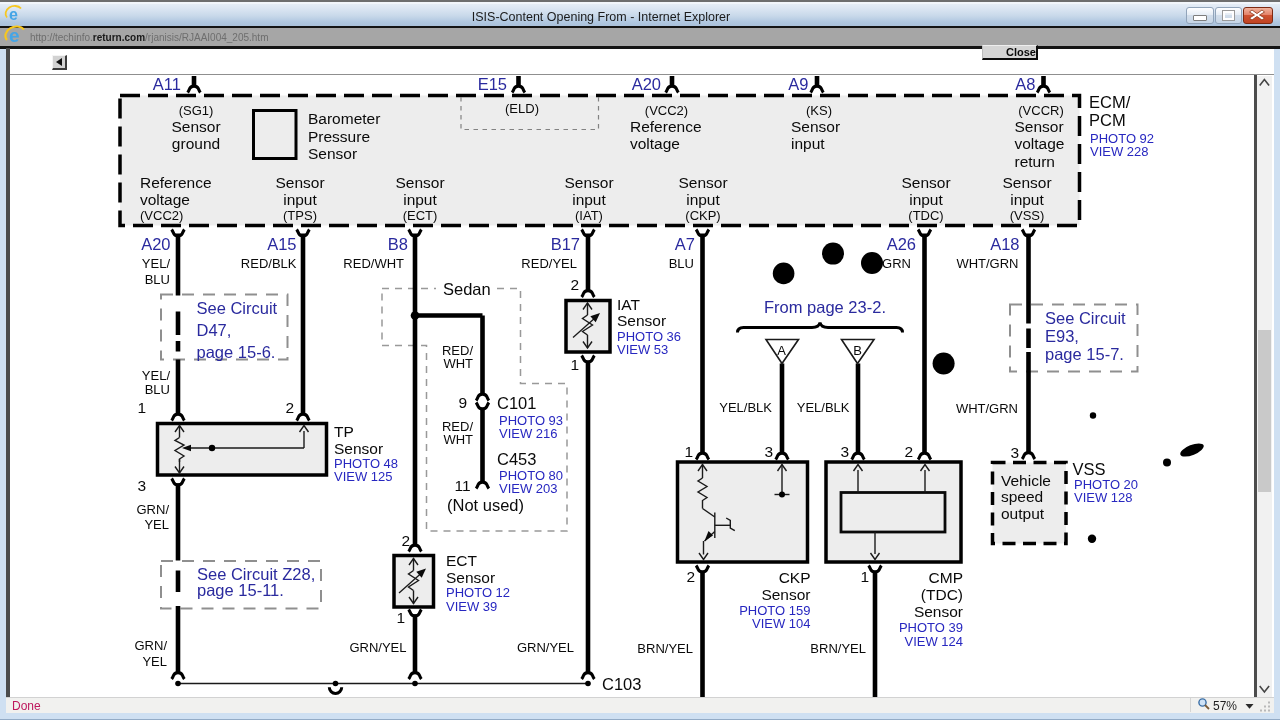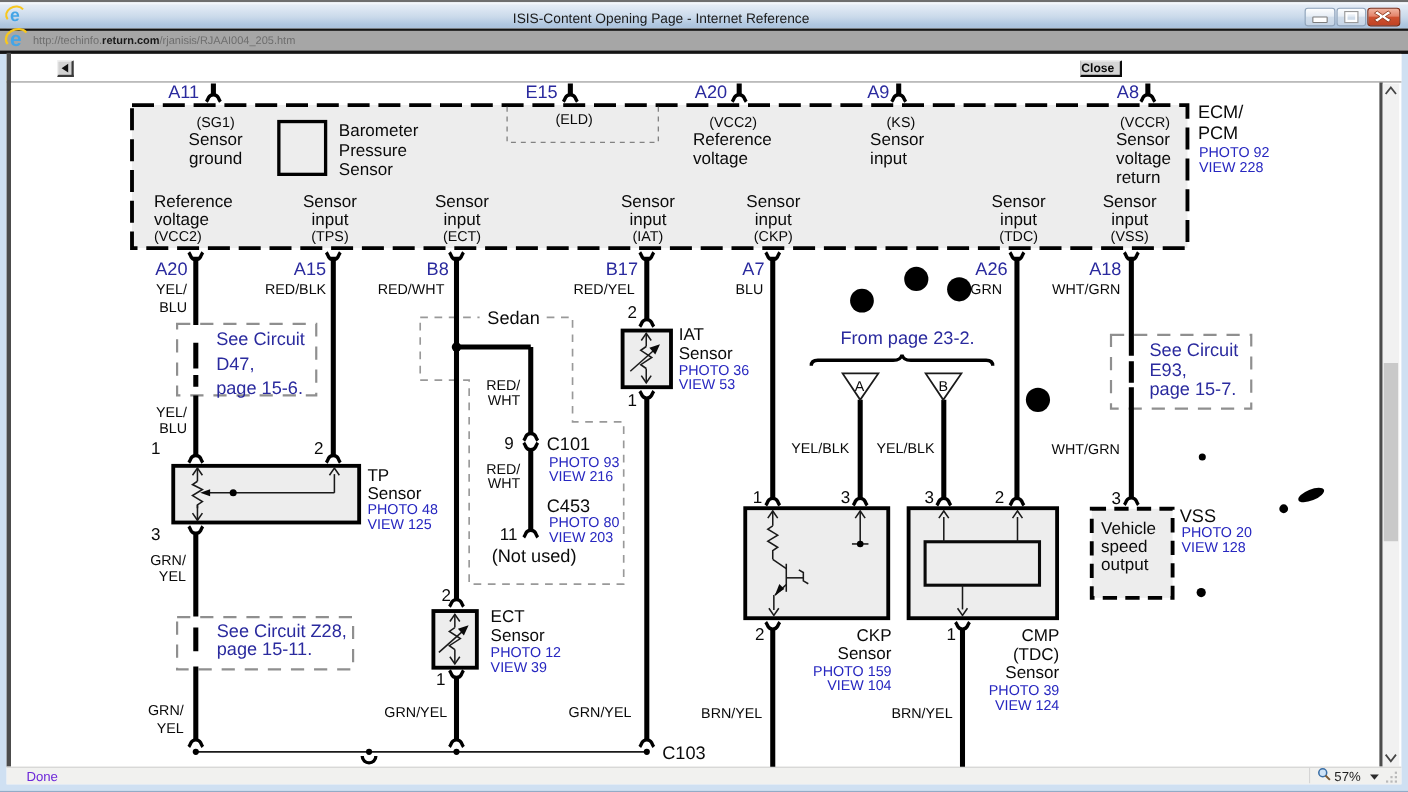--- a/index.html
+++ b/index.html
@@ -12,47 +12,47 @@
 <div id="win">
 
 <div class="abs" style="left:0;top:25px;width:6px;height:695px;background:#cfe0f2"></div>
 <div class="abs" style="left:1274px;top:25px;width:6px;height:695px;background:#cfe0f2"></div>
 <div class="abs" style="left:0;top:713px;width:1280px;height:7px;background:#cfe0f2"></div>
 <div class="abs" style="left:0;top:718.5px;width:1280px;height:1.5px;background:#93abc6"></div>
 
 <div class="abs" style="left:0;top:0;width:1280px;height:25.5px;background:linear-gradient(#eef3f9,#dde7f3 30%,#c9d9ea 60%,#b0c7e0 85%,#aac1db)"></div>
 <div class="abs" style="left:0;top:0;width:1280px;height:2px;background:#6e6e6e"></div>
     <div class="abs" style="left:0;top:2px;width:1280px;height:2px;background:#f2f6fb"></div>
-<div class="abs" style="left:0;top:9.5px;width:1202px;text-align:center;font-size:12.5px;color:#1b1b1b">ISIS-Content Opening Page - Internet Reference</div>
+<div class="abs" style="left:0;top:9.5px;width:1202px;text-align:center;font-size:12.5px;color:#1b1b1b">ISIS-Content Opening From - Internet Explorer</div>
 
 <div class="abs" style="left:1186px;top:7px;width:26px;height:15px;border:1px solid #91a4ba;border-radius:3px;background:linear-gradient(#fdfeff,#e6edf5 45%,#d2deeb 50%,#c6d5e6)"></div>
 <div class="abs" style="left:1193px;top:15px;width:12px;height:3.5px;background:#fff;border:1px solid #7d7d7d;border-radius:1px"></div>
 <div class="abs" style="left:1215px;top:7px;width:25px;height:15px;border:1px solid #91a4ba;border-radius:3px;background:linear-gradient(#fdfeff,#e6edf5 45%,#d2deeb 50%,#c6d5e6)"></div>
 <div class="abs" style="left:1223px;top:11px;width:7px;height:5px;background:transparent;border:2.2px solid #fff;outline:1px solid #999"></div>
 <div class="abs" style="left:1243px;top:7px;width:28px;height:15px;border:1px solid #7e2a12;border-radius:3px;background:linear-gradient(#f0b39e,#e4836a 45%,#cf5130 50%,#c04323)"></div>
 <svg class="abs" style="left:1248px;top:9px" width="18" height="12" viewBox="0 0 18 12">
 <path d="M4,1 L9,4.6 L14,1 L16.5,3 L11.5,6 L16.5,9 L14,11 L9,7.4 L4,11 L1.5,9 L6.5,6 L1.5,3 Z" fill="#fff" stroke="#8a3518" stroke-width="0.8"></path>
 </svg>
 
 <div class="abs" style="left:0;top:25.5px;width:1280px;height:23px;background:#a6a6a6;border-top:2px solid #141414;border-bottom:3px solid #141414;box-sizing:border-box"></div>
 <div class="abs" style="left:30px;top:31.5px;font-size:10px;letter-spacing:0px;color:#6e6e6e">http://techinfo.<span style="color:#191919;font-weight:bold">return.com</span>/rjanisis/RJAAI004_205.htm</div>
 
 <div class="abs" style="left:6px;top:48.5px;width:1268px;height:26.5px;background:#fff;border-bottom:1.5px solid #8f8f8f;box-sizing:border-box"></div>
 <div class="abs" style="left:52px;top:55px;width:15px;height:15px;background:#d2d2d2;border-top:1px solid #f4f4f4;border-left:1px solid #f4f4f4;border-right:2px solid #3b3b3b;border-bottom:2px solid #3b3b3b;box-sizing:border-box"></div>
 <div class="abs" style="left:56px;top:58px;width:0;height:0;border-top:4.5px solid transparent;border-bottom:4.5px solid transparent;border-right:6.5px solid #101010"></div>
-<div class="abs" style="left:982px;top:55px;width:38px;height:15px;background:#d5d5d5;border-top:1px solid #eee;border-left:1px solid #bbb;border-right:2px solid #0c0c0c;border-bottom:2px solid #0c0c0c;box-sizing:border-box;font-size:11px;font-weight:bold;color:#0a0a0a;text-align:left;line-height:12px">Close</div>
+<div class="abs" style="left:982px;top:45px;width:56px;height:15px;background:#d5d5d5;border-top:1px solid #eee;border-left:1px solid #bbb;border-right:2px solid #0c0c0c;border-bottom:2px solid #0c0c0c;box-sizing:border-box;font-size:11px;font-weight:bold;color:#0a0a0a;text-align:right;line-height:12px">Close</div>
 
 <div class="abs" style="left:6px;top:48px;width:3.5px;height:649px;background:#4c4c4c"></div>
 <div class="abs" style="left:1254px;top:75px;width:2.5px;height:622px;background:#4c4c4c"></div>
 
 <div class="abs" style="left:1256.5px;top:75.5px;width:15.5px;height:621.5px;background:#f1f1f1"></div>
 <div class="abs" style="left:1258px;top:330px;width:12.5px;height:162px;background:#c9c9c9"></div>
 
 <div class="abs" style="left:6px;top:697px;width:1268px;height:16px;background:#f1f1ef;border-top:1px solid #d2d2d2;box-sizing:border-box"></div>
-<div class="abs" style="left:24px;top:699px;font-size:12px;color:#6d28d9">Done</div>
+<div class="abs" style="left:12px;top:699px;font-size:12px;color:#be185d">Done</div>
 <div class="abs" style="left:1190px;top:698px;width:1px;height:14px;background:#d5d5d5"></div>
 <div class="abs" style="left:1213px;top:699px;font-size:12px;color:#1f1f1f">57%</div>
 </div>
 <svg class="abs" style="left:0;top:0" width="1280" height="720" viewBox="0 0 1280 720">
 <style>
 text{font-family:"Liberation Sans",sans-serif;fill:#0a0a0a}
 .f13{font-size:13px}.f15{font-size:15.5px}.f16{font-size:16.5px}
 .bl{fill:#2a2a9e}.pv{fill:#2727c0}
 .e{text-anchor:end}.m{text-anchor:middle}
 .w{stroke:#000;stroke-width:4.6}

